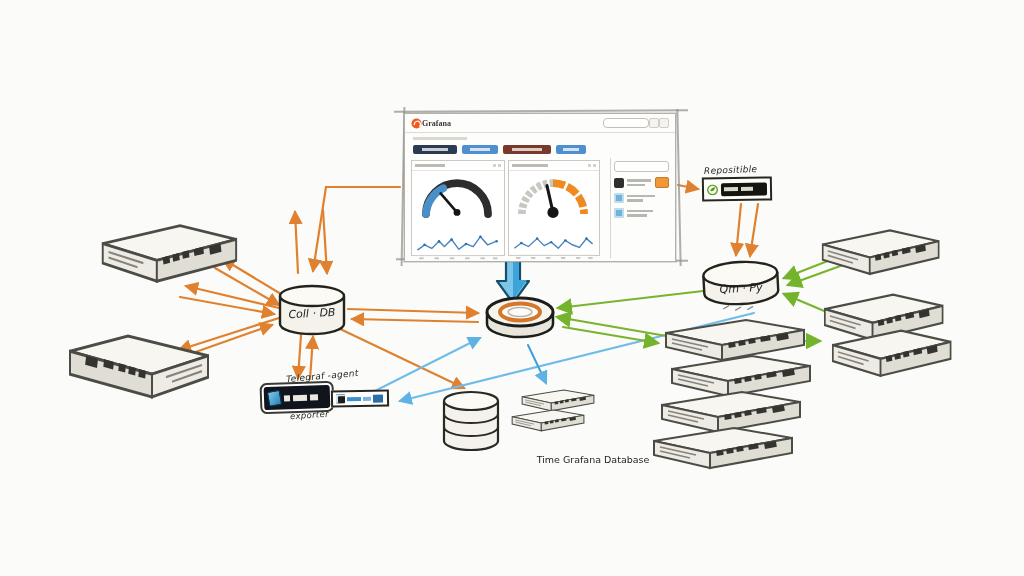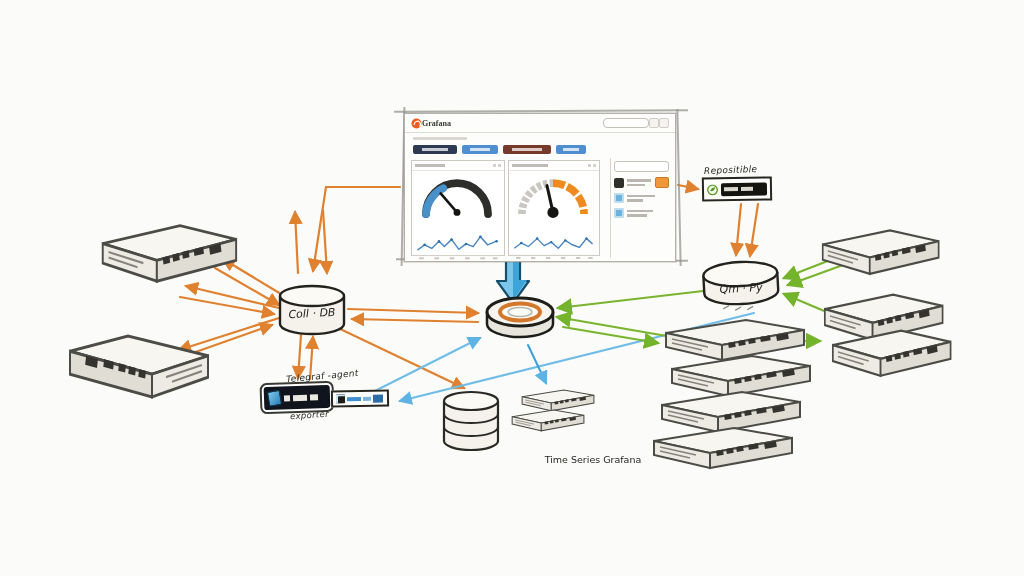--- a/index.html
+++ b/index.html
@@ -326,21 +326,21 @@
   <svg class="abs" style="left:440px;top:390px;z-index:2" width="62" height="64">
     <path d="M4,11 L4,51 A27,9 0 0 0 58,51 L58,11" fill="#f4f2eb" stroke="#2a2a25" stroke-width="2.2"></path>
     <path d="M4,24 A27,9 0 0 0 58,24" fill="none" stroke="#2a2a25" stroke-width="2"></path>
     <path d="M4,37 A27,9 0 0 0 58,37" fill="none" stroke="#2a2a25" stroke-width="2"></path>
     <ellipse cx="31" cy="11" rx="27" ry="9" fill="#fbfaf4" stroke="#2a2a25" stroke-width="2.2"></ellipse>
   </svg>
   <svg class="abs" style="left:506px;top:386px;z-index:2" width="90" height="62">
     <use href="#slab" transform="translate(12,2) scale(0.52)"></use>
     <use href="#slab" transform="translate(2,22) scale(0.52)"></use>
   </svg>
-  <div class="abs" style="left:528px;top:454px;width:130px;text-align:center;font-size:9.5px;color:#1f1f1c;z-index:2">Time Series Grafana</div>
+  <div class="abs" style="left:528px;top:454px;width:130px;text-align:center;font-size:9.5px;color:#1f1f1c;z-index:2">Time Grafana Database</div>
 
   <svg class="abs" style="left:646px;top:314px;z-index:2" width="166" height="158">
     <use href="#slab" transform="translate(12,2)"></use>
     <use href="#slab" transform="translate(18,38)"></use>
     <use href="#slab" transform="translate(8,74)"></use>
     <use href="#slab" transform="translate(0,110)"></use>
   </svg>
 
   <svg class="abs" style="left:816px;top:226px;z-index:2" width="126" height="50" viewBox="0 0 150 46" preserveAspectRatio="none">
       <use href="#slab"></use>

